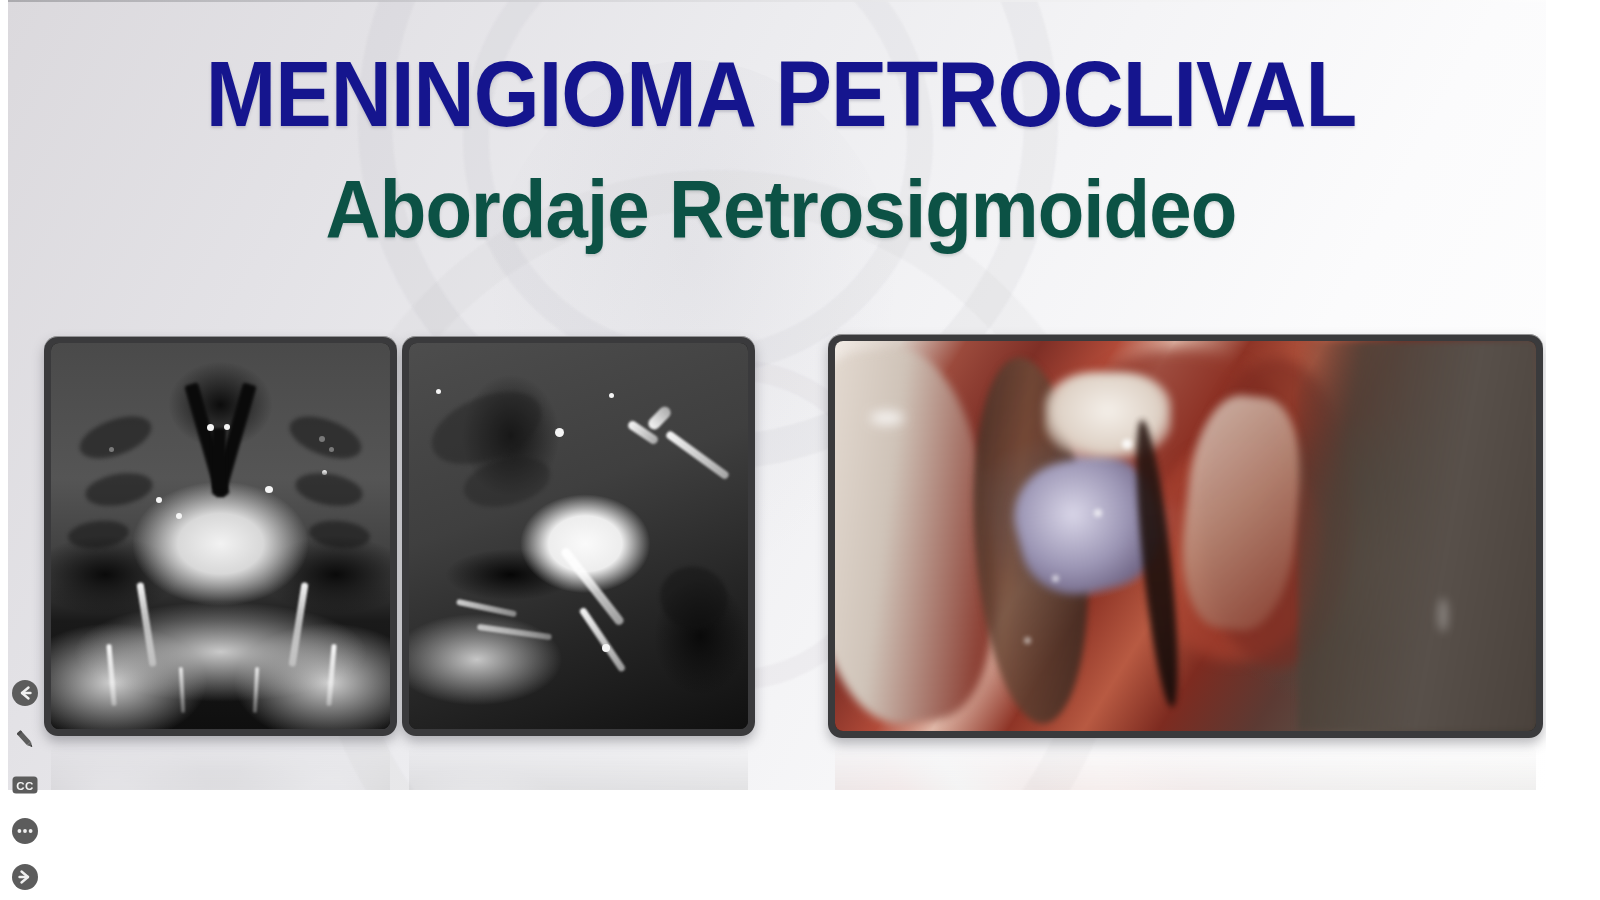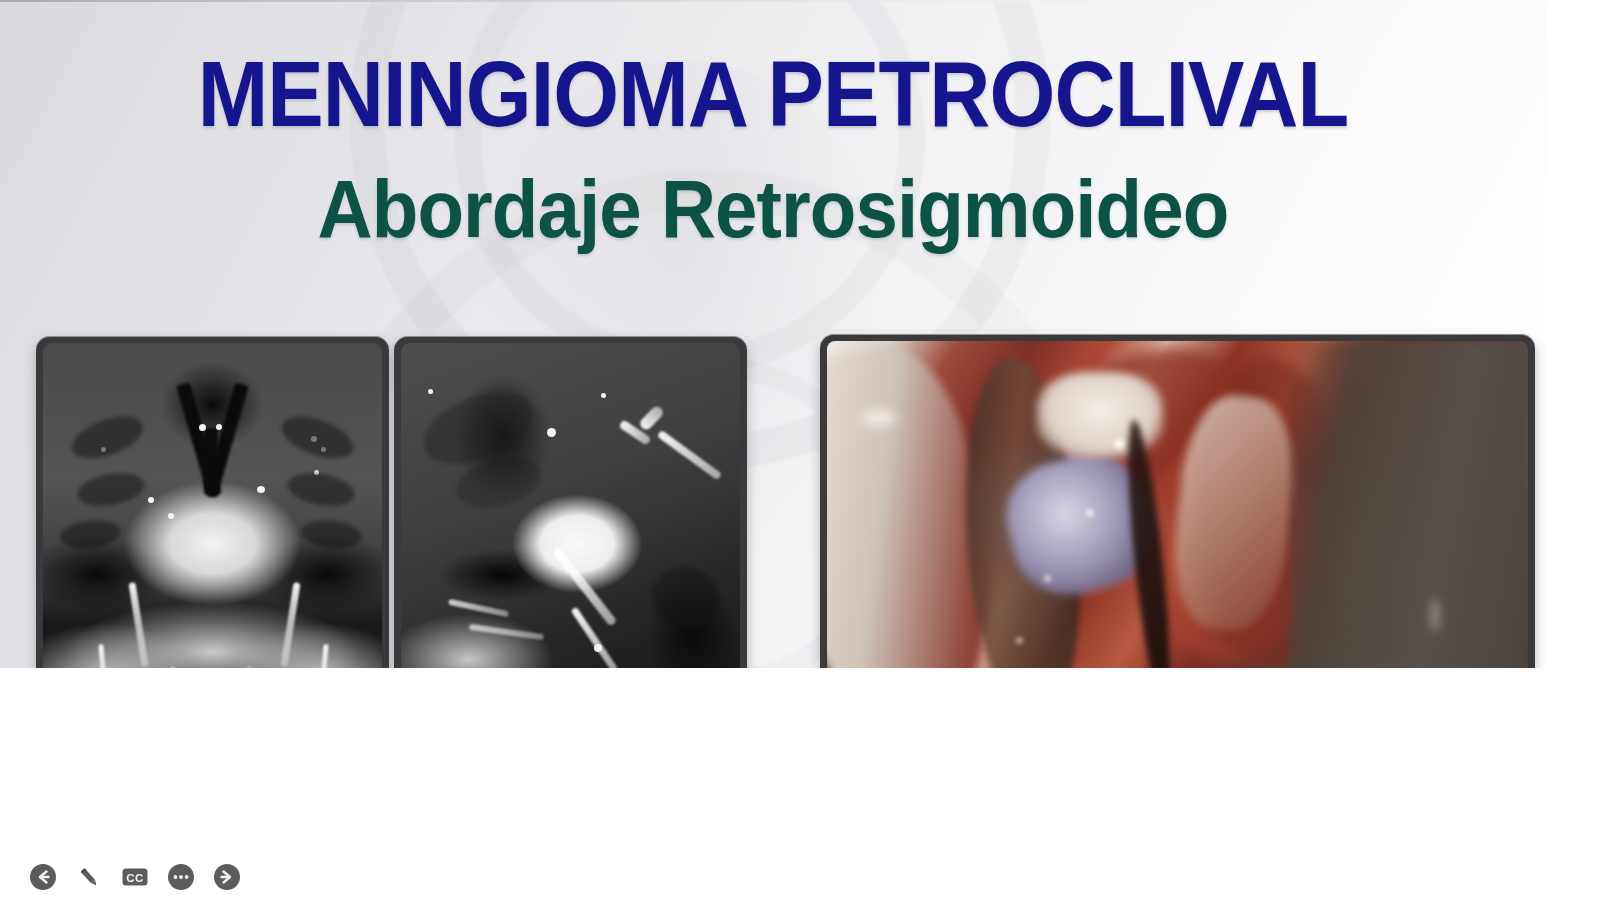--- a/index.html
+++ b/index.html
@@ -6,21 +6,21 @@
   * { margin:0; padding:0; box-sizing:border-box; }
   html,body { width:1600px; height:900px; overflow:hidden; }
   body{
     font-family:"Liberation Sans", sans-serif;
     background:#ffffff;
     position:relative;
   }
 
   
   #slide{
-    position:absolute; left:0; top:0; width:1546px; height:668px;
+    position:absolute; left:8px; top:0; width:1546px; height:790px;
     background:
       linear-gradient(118deg,#dbd9dd 0%, #e3e2e6 20%, #ececef 40%, #f4f4f6 58%, #fbfbfc 76%, #ffffff 100%);
     overflow:hidden;
   }
   #slide::after{ 
     content:""; position:absolute; left:0; top:0; width:100%; height:2px;
     background:linear-gradient(90deg,#9b9b9f,#c9c9cd 30%,#ececed 60%,#fdfdfd);
     opacity:.75;
   }
   .right-margin{
@@ -163,23 +163,24 @@
     filter:blur(.6px) brightness(1.45) contrast(.55);
   }
   #refl1{ left:43px;  top:741px; width:339px; height:115px; }
   #refl2{ left:401px; top:741px; width:339px; height:115px; }
   #refl3{ left:827px; top:741px; width:701px; height:115px; }
   .refl-inner{ position:absolute; left:0; bottom:0; width:100%; height:400px; }
   #refl3 .refl-inner{ height:390px; }
 
   
   .controls{
-    position:absolute; left:28px; bottom:8px;
+    position:absolute; left:10px; bottom:8px;
     display:flex; align-items:flex-start; gap:16px;
     z-index:20;
+    flex-direction:column;
   }
   .ctl{
     width:30px; height:30px; display:flex; align-items:center; justify-content:center;
     cursor:pointer;
   }
   .ctl svg{ display:block; }
 
   
   .site-url{
     position:absolute; left:0; bottom:8px; width:1546px; text-align:center;

